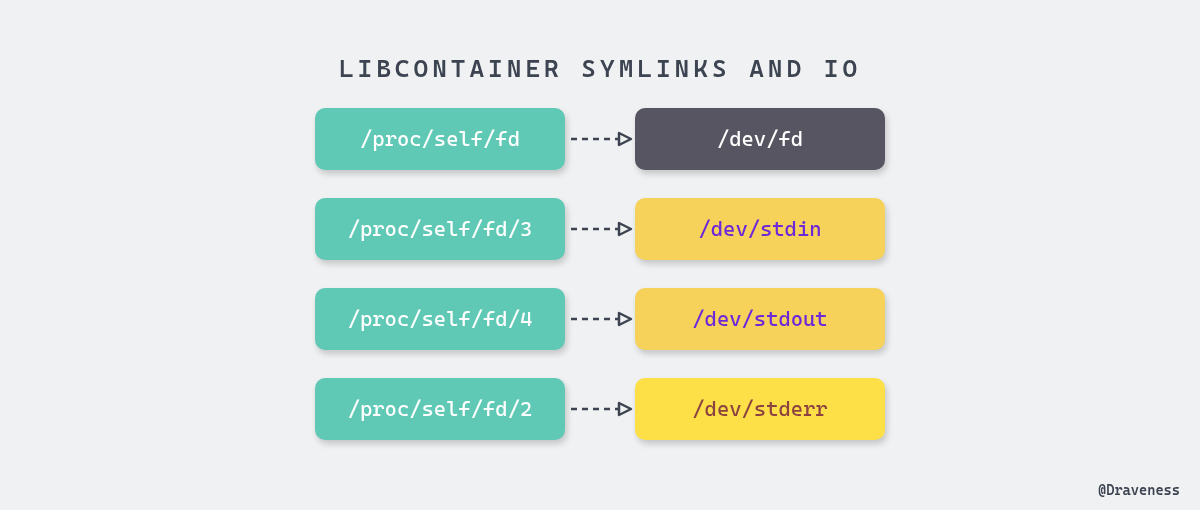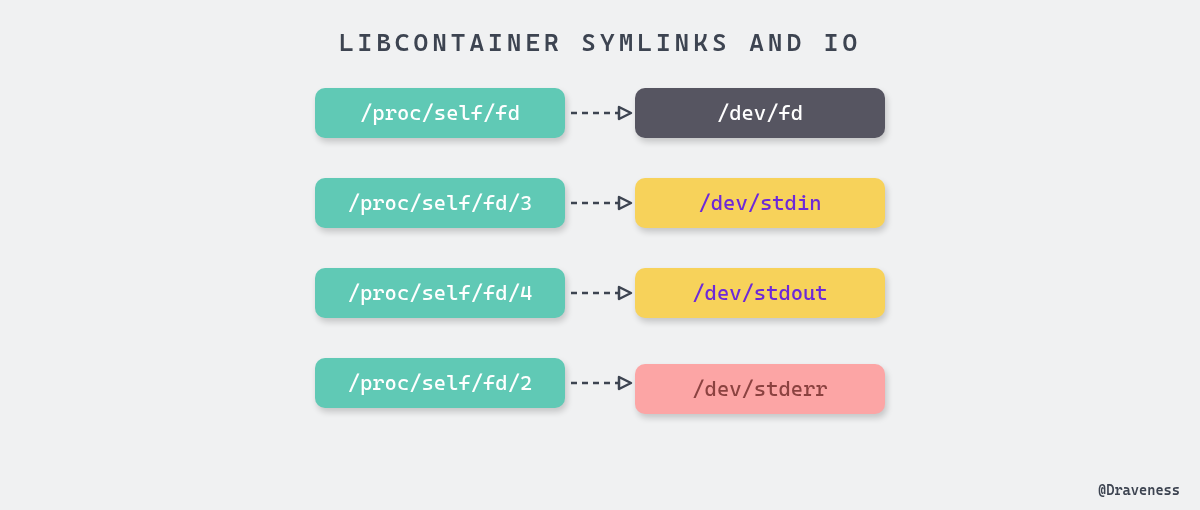--- a/index.html
+++ b/index.html
@@ -13,37 +13,37 @@
       background: #f0f1f2;
       font-family: 'SF Mono', 'Monaco', 'Cascadia Code', 'Roboto Mono', 'Consolas', monospace;
       position: relative;
     }
     .title {
       text-align: center;
       font-size: 25px;
       letter-spacing: 4px;
       color: #3d4451;
       font-weight: 600;
-      padding-top: 28px;
+      padding-top: 54px;
       padding-bottom: 25px;
     }
     .rows {
       display: flex;
       flex-direction: column;
       align-items: center;
       gap: 28px;
     }
     .row {
       display: flex;
       align-items: center;
       justify-content: center;
     }
     .box {
       width: 250px;
-      height: 50px;
+      height: 62px;
       border-radius: 10px;
       display: flex;
       align-items: center;
       justify-content: center;
       font-size: 21px;
       box-shadow: 2px 4px 6px rgba(0,0,0,0.18);
       position: relative;
     }
     .box-teal {
       background: #60c9b5;
@@ -51,23 +51,22 @@
     }
     .box-dark {
       background: #565561;
       color: #ffffff;
     }
     .box-yellow {
       background: #f7d25a;
       color: #6d28d9;
     }
     .box-red {
-      background: #fca5a5;
+      background: #fde047;
       color: #8b4240;
-      margin-top: 12px;
     }
     .arrow {
       width: 70px;
       height: 62px;
       display: flex;
       align-items: center;
       justify-content: center;
       position: relative;
     }
     .arrow svg {

